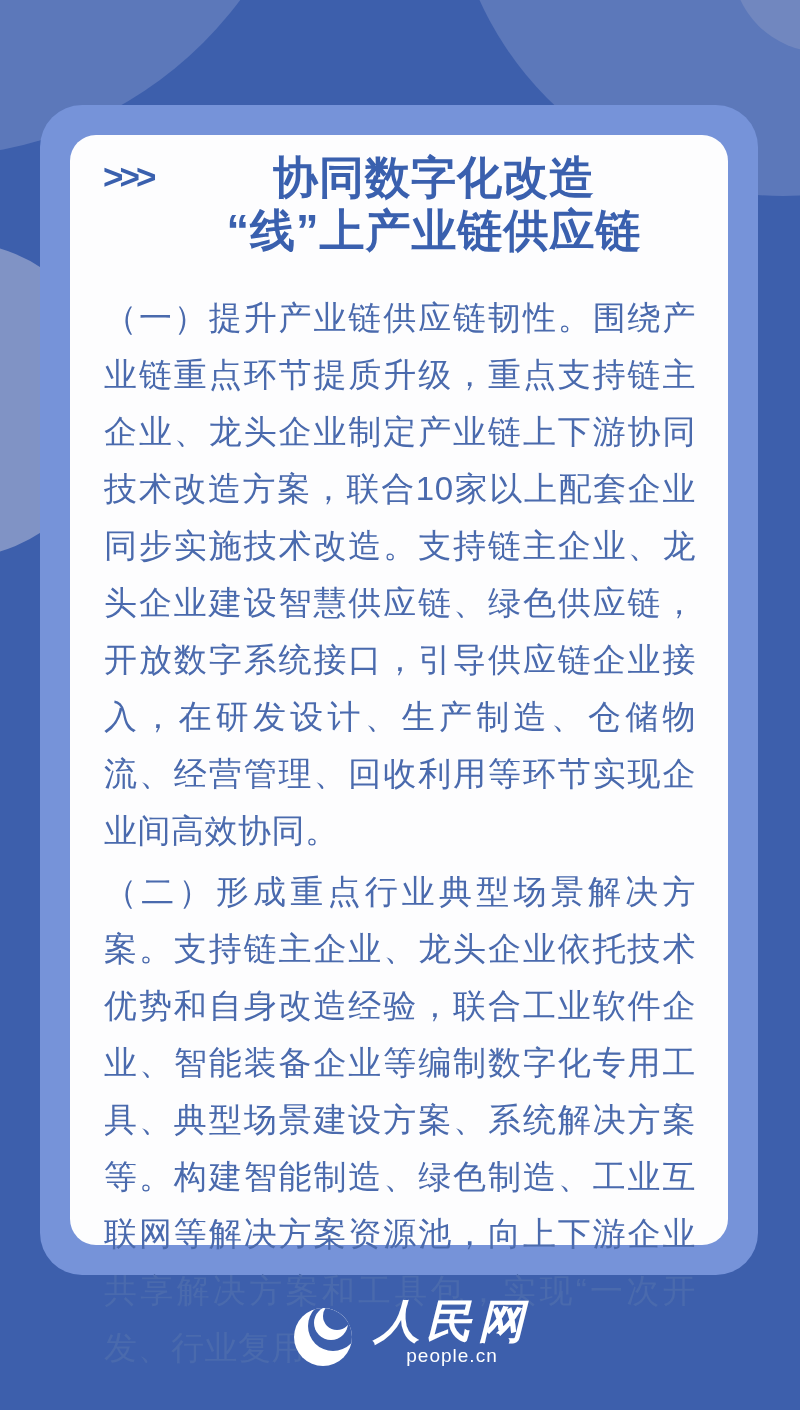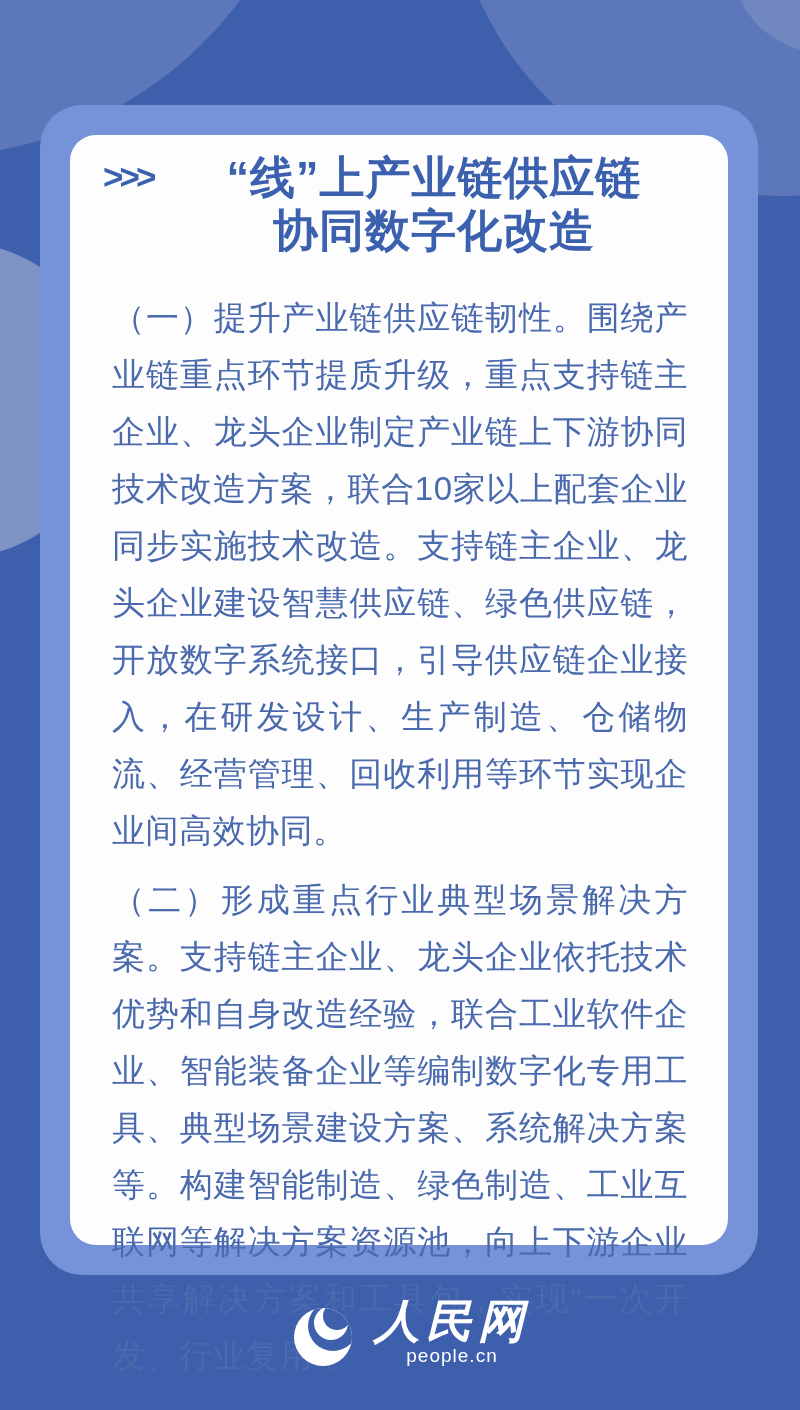--- a/index.html
+++ b/index.html
@@ -42,21 +42,21 @@
   .titles{
     margin:16px 22px 0 92px;text-align:center;
     font-size:45px;line-height:53px;font-weight:900;
     color:var(--title-text);letter-spacing:1px;
   }
   .body-text{
     margin:32px 28px 0 30px;
     font-size:33px;line-height:57px;letter-spacing:.5px;
     color:var(--body-text);text-align:justify;
   }
-  .body-text p{margin:12px;}
+  .body-text p{margin:4px;}
 
   .footer{
     position:absolute;left:0;right:0;top:1296px;
     display:flex;justify-content:center;align-items:flex-end;gap:22px;margin-left:24px;
   }
   .moon{
     position:relative;width:58px;height:58px;border-radius:50%;
     background:var(--logo-text);overflow:hidden;flex:0 0 auto;margin-top:8px;
   }
   .moon i{position:absolute;border-radius:50%;display:block;}
@@ -79,22 +79,22 @@
 <div class="stage">
   <div class="blob blob-tl"></div>
   <div class="blob blob-tr"></div>
   <div class="blob corner-tr"></div>
   <div class="blob blob-left"></div>
 
   <div class="card-outer">
     <div class="card-inner">
       <div class="chevrons">&gt;&gt;&gt;</div>
       <div class="titles">
+        <div>协同数字化改造</div>
         <div>“线”上产业链供应链</div>
-        <div>协同数字化改造</div>
       </div>
       <div class="body-text">
         <p>（一）提升产业链供应链韧性。围绕产业链重点环节提质升级，重点支持链主企业、龙头企业制定产业链上下游协同技术改造方案，联合10家以上配套企业同步实施技术改造。支持链主企业、龙头企业建设智慧供应链、绿色供应链，开放数字系统接口，引导供应链企业接入，在研发设计、生产制造、仓储物流、经营管理、回收利用等环节实现企业间高效协同。</p>
         <p>（二）形成重点行业典型场景解决方案。支持链主企业、龙头企业依托技术优势和自身改造经验，联合工业软件企业、智能装备企业等编制数字化专用工具、典型场景建设方案、系统解决方案等。构建智能制造、绿色制造、工业互联网等解决方案资源池，向上下游企业共享解决方案和工具包，实现“一次开发、行业复用”。</p>
       </div>
     </div>
   </div>
 
   <div class="footer">
     <div class="moon">

